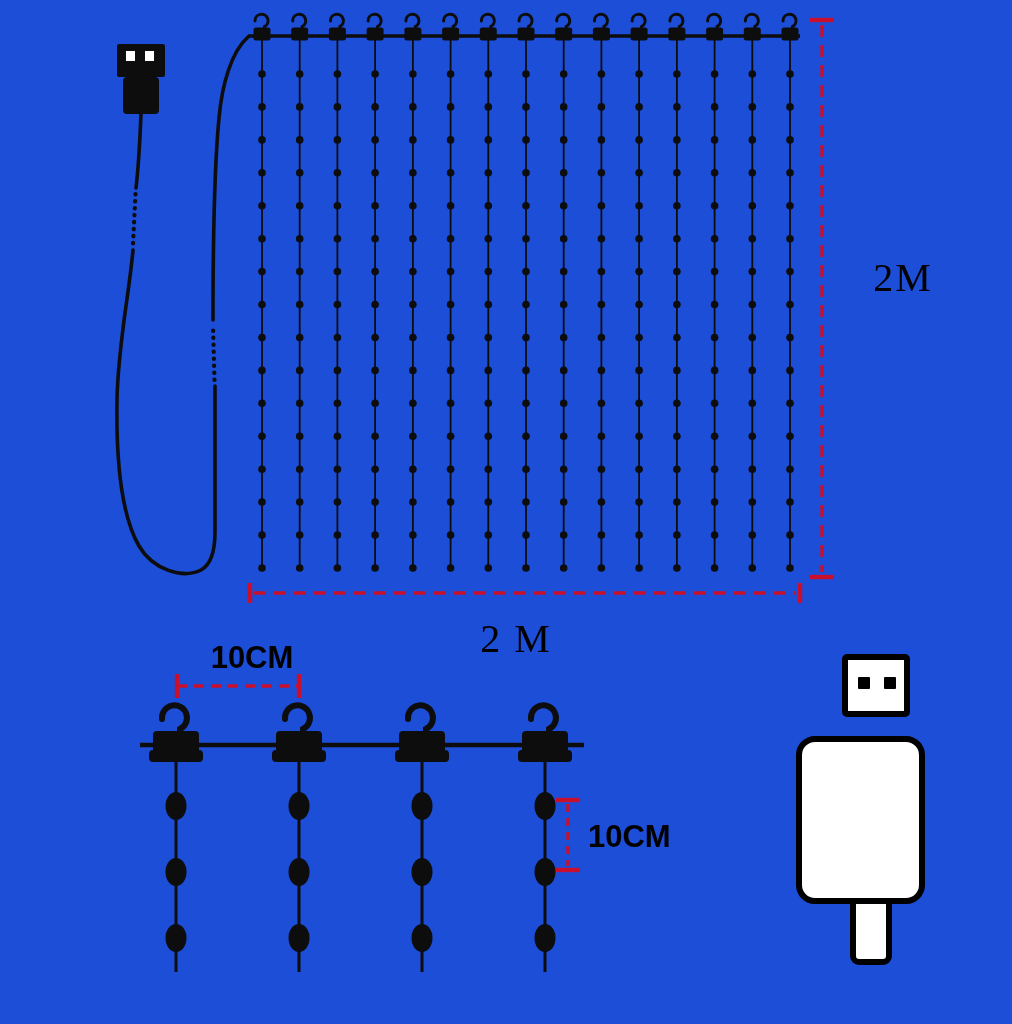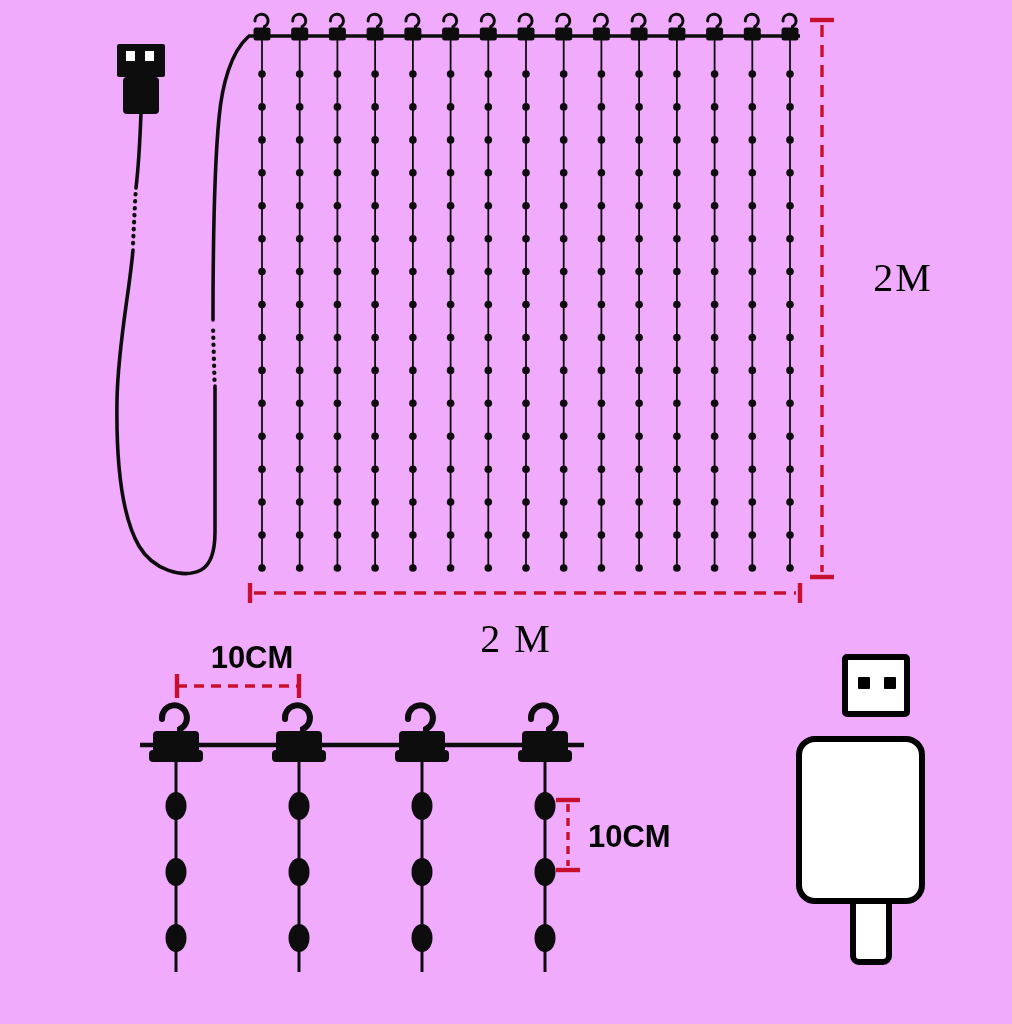--- a/index.html
+++ b/index.html
@@ -1,19 +1,19 @@
 <!DOCTYPE html>
 <html style="--dim-red: #c8102e; --ink: #0d0d0d;"><head>
 <meta charset="utf-8">
 <style>
   html,body { margin:0; padding:0; background:#ffffff; }
   .canvas {
     position:relative;
     width:1012px; height:1024px;
-    background:#f0abfc;
+    background:#1d4ed8;
     overflow:hidden;
     font-family:"Liberation Sans", sans-serif;
   }
   svg { display:block; }
 
   .ink-fill   { fill:var(--ink,#0d0d0d); }
   .strand     { stroke:var(--ink,#0d0d0d); stroke-width:1.8; }
   .strand-big { stroke:var(--ink,#0d0d0d); stroke-width:3; }
   .top-wire   { stroke:var(--ink,#0d0d0d); stroke-width:3.6; fill:none; }
   .cable      { stroke:var(--ink,#0d0d0d); stroke-width:3.6; fill:none; stroke-linecap:round; }

